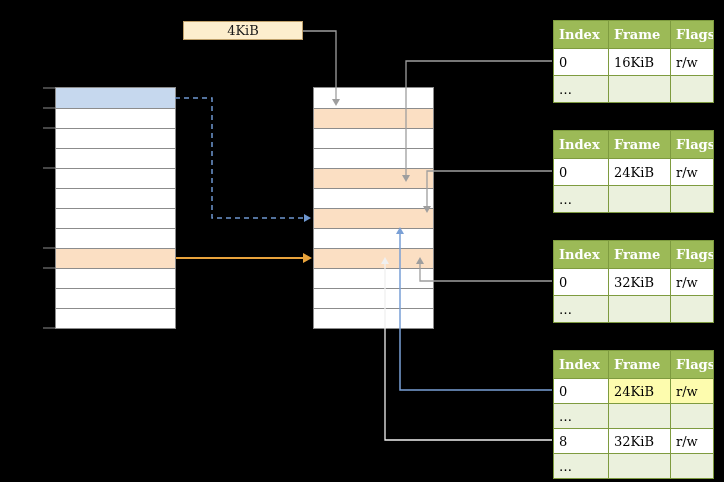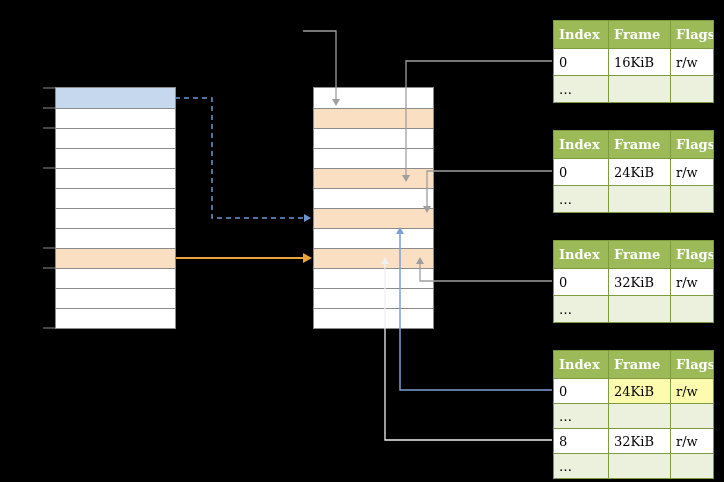--- a/index.html
+++ b/index.html
@@ -66,20 +66,23 @@
   .f-dblue { fill:var(--arrow-dashed-blue,#6d96cf); }
   .s-white { stroke:var(--arrow-white,#f0f0f0);  stroke-width:1.3; fill:none; }
   .f-white { fill:var(--arrow-white,#f0f0f0); }
   .tick    { stroke:var(--grid-line,#8c8c8c); stroke-width:1; }
 </style>
 </head>
 <body>
 
 <div class="canvas">
 
+  <div class="psbox">
+    <span>4KiB</span>
+  </div>
 
   <div class="memcol left">
     <div class="mrow blue"></div>
     <div class="mrow"></div>
     <div class="mrow"></div>
     <div class="mrow"></div>
     <div class="mrow"></div>
     <div class="mrow"></div>
     <div class="mrow"></div>
     <div class="mrow"></div>

